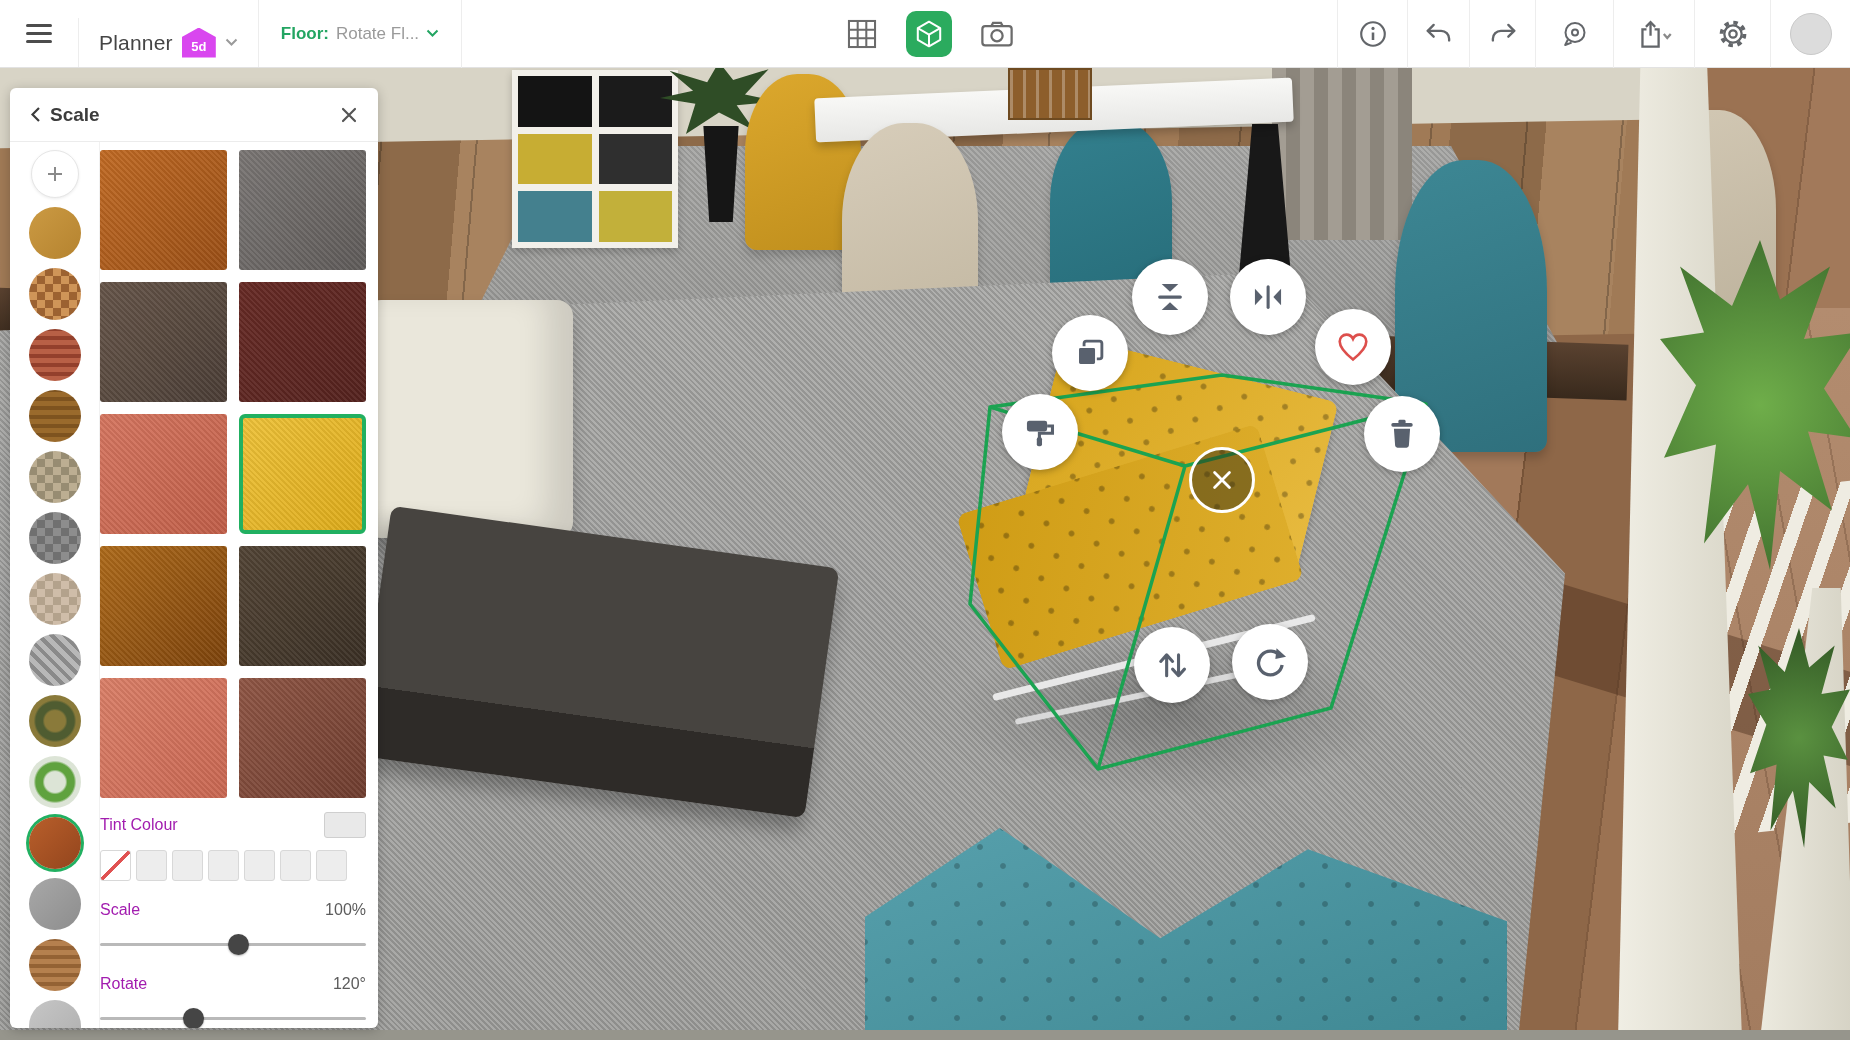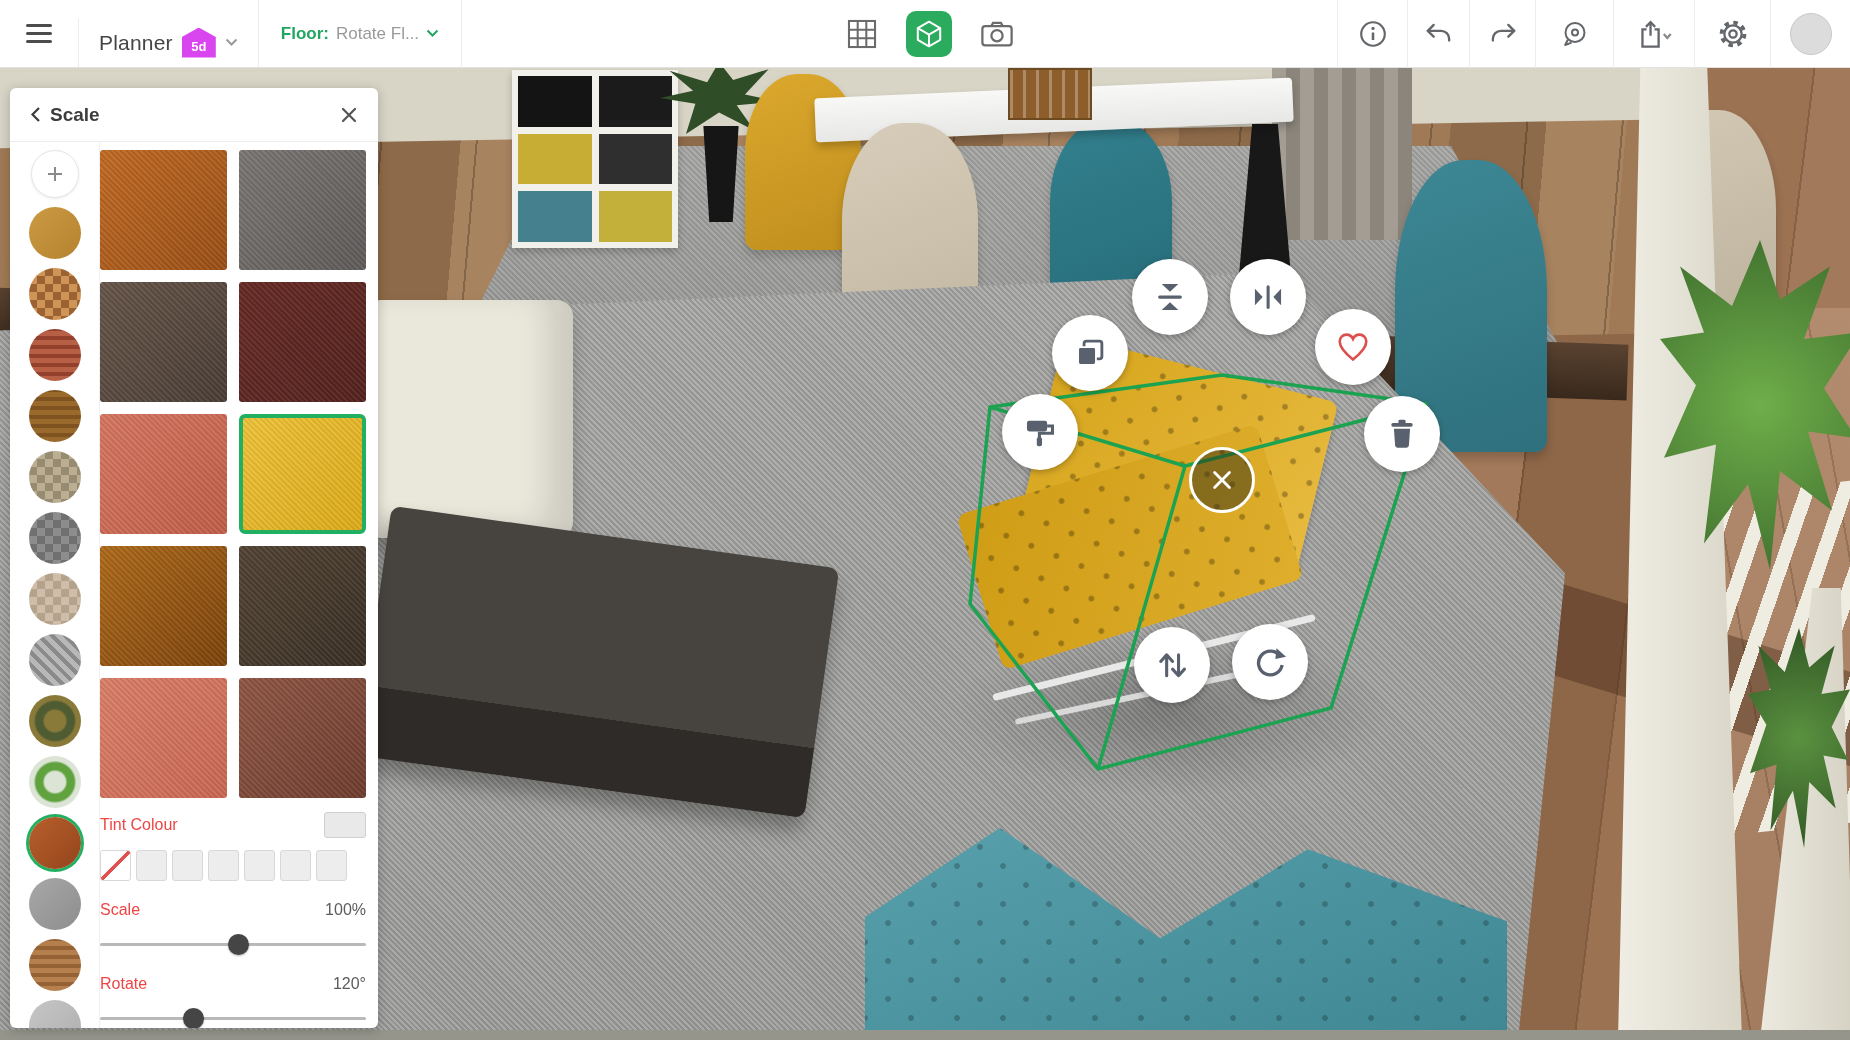--- a/index.html
+++ b/index.html
@@ -50,21 +50,21 @@
   .rail-add { width:48px; height:48px; border-radius:50%; background:#fff;
     border:1px solid #e6e6e6; box-shadow:0 1px 3px rgba(0,0,0,.08);
     display:flex; align-items:center; justify-content:center; cursor:pointer; flex-shrink:0; }
   .rail-swatch { width:52px; height:52px; border-radius:50%; flex-shrink:0; cursor:pointer; }
   .rail-swatch.selected { box-shadow:0 0 0 3px #21b061; }
   .panel-main { position:absolute; left:90px; right:12px; top:0; bottom:0; padding-top:8px; }
   .tile-grid { display:grid; grid-template-columns:1fr 1fr; gap:12px; }
   .tile { height:120px; border-radius:3px; cursor:pointer; }
   .tile.selected { border:4px solid #21b061; border-radius:6px; }
   .tint-row { margin-top:14px; display:flex; align-items:center; justify-content:space-between; }
-  .ctl-label { font-size:16px; color:#ef4444; }
+  .ctl-label { font-size:16px; color:#a21caf; }
   .tint-swatch { width:42px; height:26px; background:#e9e9e9; border:1px solid #cfcfcf;
     border-radius:3px; cursor:pointer; }
   .palette-row { margin-top:12px; display:flex; gap:5px; }
   .pal { width:31px; height:31px; border:1px solid #d8d8d8; background:#ededed;
     border-radius:3px; cursor:pointer; }
   .pal.none { background:#fff;
     background-image:linear-gradient(135deg, transparent 45%, #e05252 45%, #e05252 55%, transparent 55%); }
   .slider-row { margin-top:20px; display:flex; justify-content:space-between; align-items:center; }
   .ctl-value { font-size:16px; color:#5c5c5c; }
   .slider { position:relative; margin-top:15px; height:21px; cursor:pointer; }

